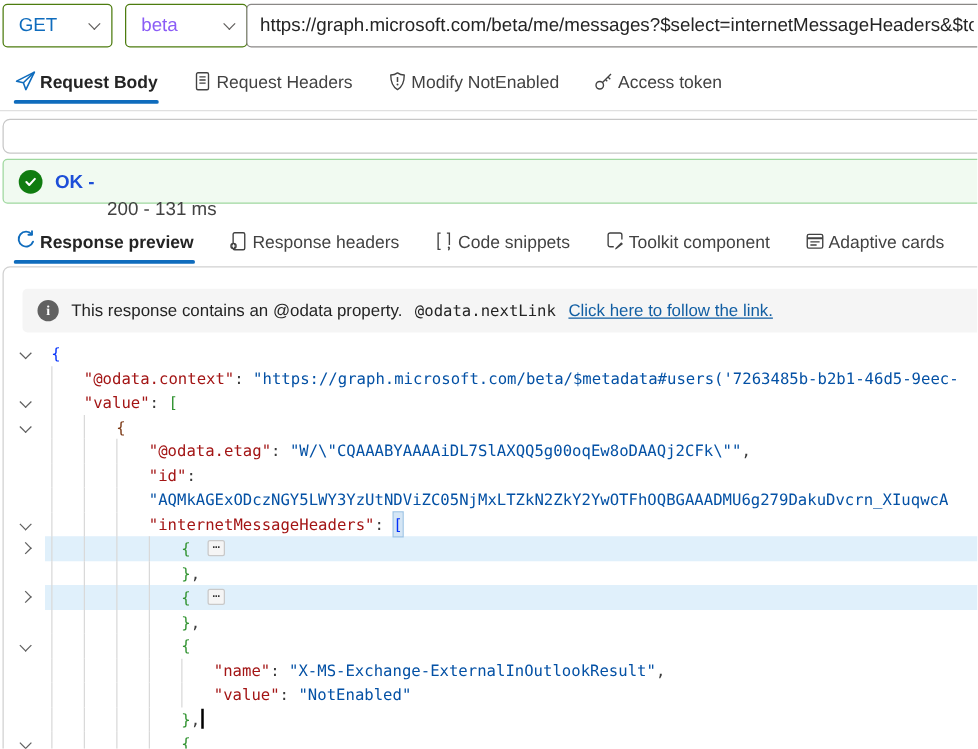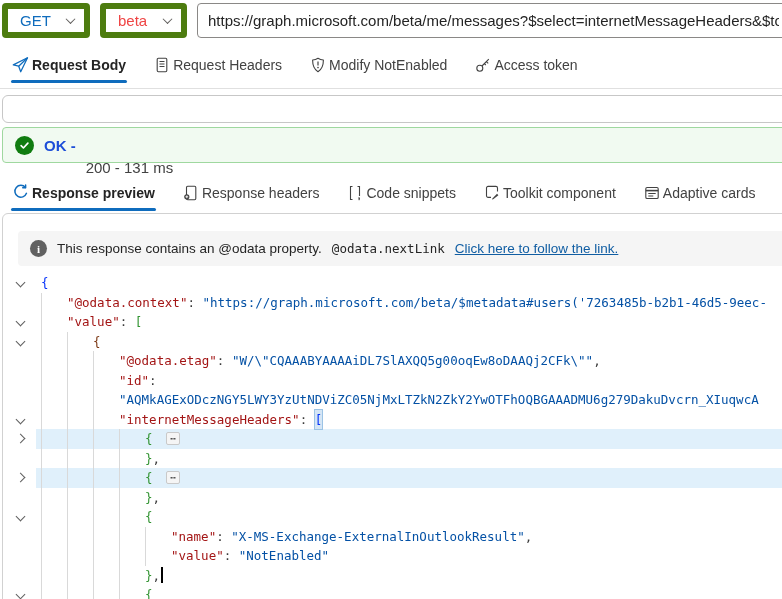--- a/index.html
+++ b/index.html
@@ -1,25 +1,25 @@
 <!DOCTYPE html>
 <html><head>
 <meta charset="utf-8">
 <style>
   * { margin:0; padding:0; box-sizing:border-box; }
   body { background:#fff; font-family:"Liberation Sans", sans-serif; color:#242424; }
   .screen { position:relative; width:782px; height:599px; overflow:hidden; background:#fff; }
 
   
   .topbar { position:absolute; left:0; top:0; width:100%; height:44px; }
-  .ddl { position:absolute; top:3px; height:35px; background:#fff; border:6px solid #4d7c0f;
+  .ddl { position:absolute; top:3px; height:35px; background:#fff; border:1px solid #4d7c0f;
          border-radius:4px; display:flex; align-items:center; justify-content:space-between;
          padding:0 10px 0 12px; font-size:15px; cursor:pointer; }
   .ddl-method { left:2px; width:88px; color:#0f6cbd; }
-  .ddl-version { left:100px; width:87px; color:#ef4444; }
+  .ddl-version { left:100px; width:98px; color:#8b5cf6; }
   .caret { width:7px; height:7px; border-right:1.4px solid #605e5c; border-bottom:1.4px solid #605e5c;
            transform:rotate(45deg) translate(-1px,-1px); }
   .urlbox { position:absolute; left:197px; top:3px; right:-8px; height:35px; border:1px solid #8a8886;
             border-radius:4px; background:#fff; }
   .urlbox input { width:100%; height:100%; border:0; outline:0; font-size:15px; color:#242424;
                   padding:0 10px; font-family:"Liberation Sans", sans-serif; background:transparent; }
 
   
   .tabs { position:absolute; left:2px; display:flex; gap:8px; }
   .tabs-request { top:50px; }

